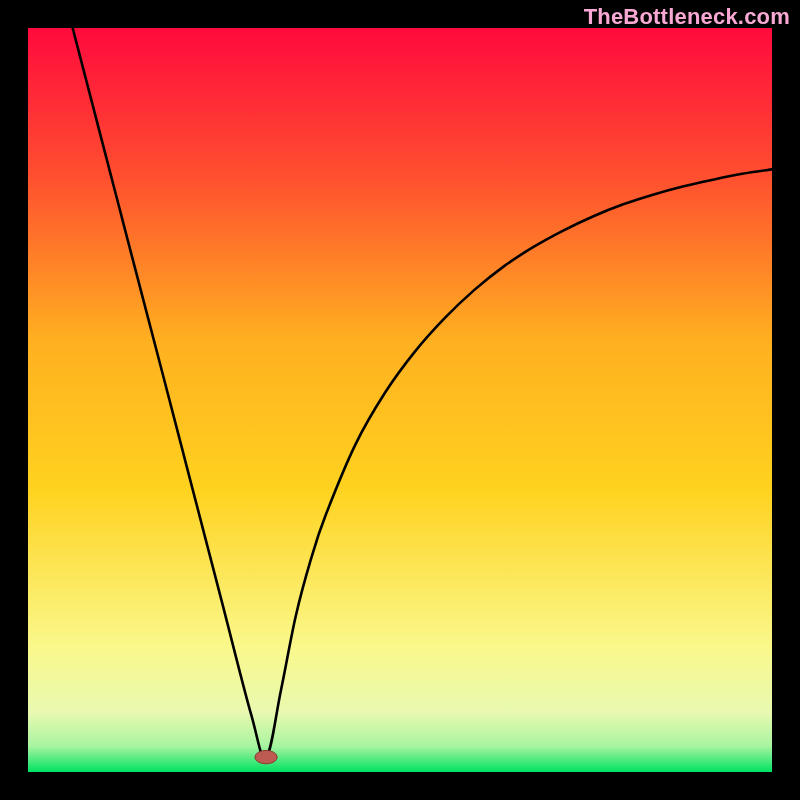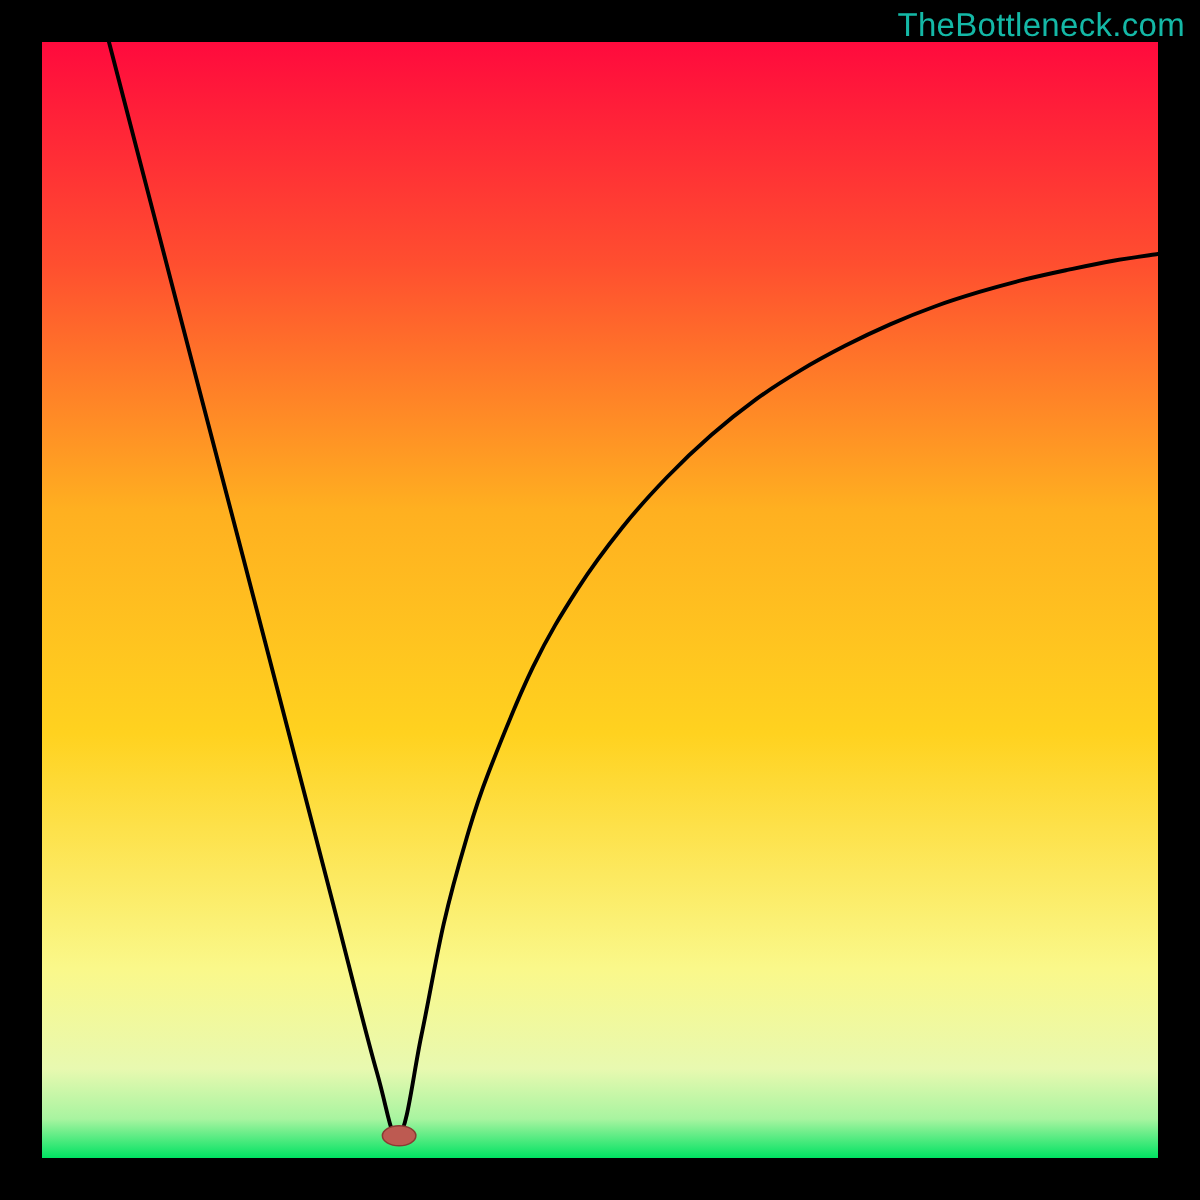--- a/index.html
+++ b/index.html
@@ -22,22 +22,22 @@
     width: 744px;
     height: 744px;
     overflow: hidden;
   }
   .attribution {
     position: absolute;
     top: 4px;
     right: 10px;
     font-family: Arial, Helvetica, sans-serif;
     font-size: 22px;
-    font-weight: 400;
-    color: #14b8a6;
+    font-weight: 700;
+    color: #f9a8d4;
     letter-spacing: 0.2px;
   }
   svg {
     display: block;
   }
 </style>
 </head>
 <body>
 
 <div class="figure">

